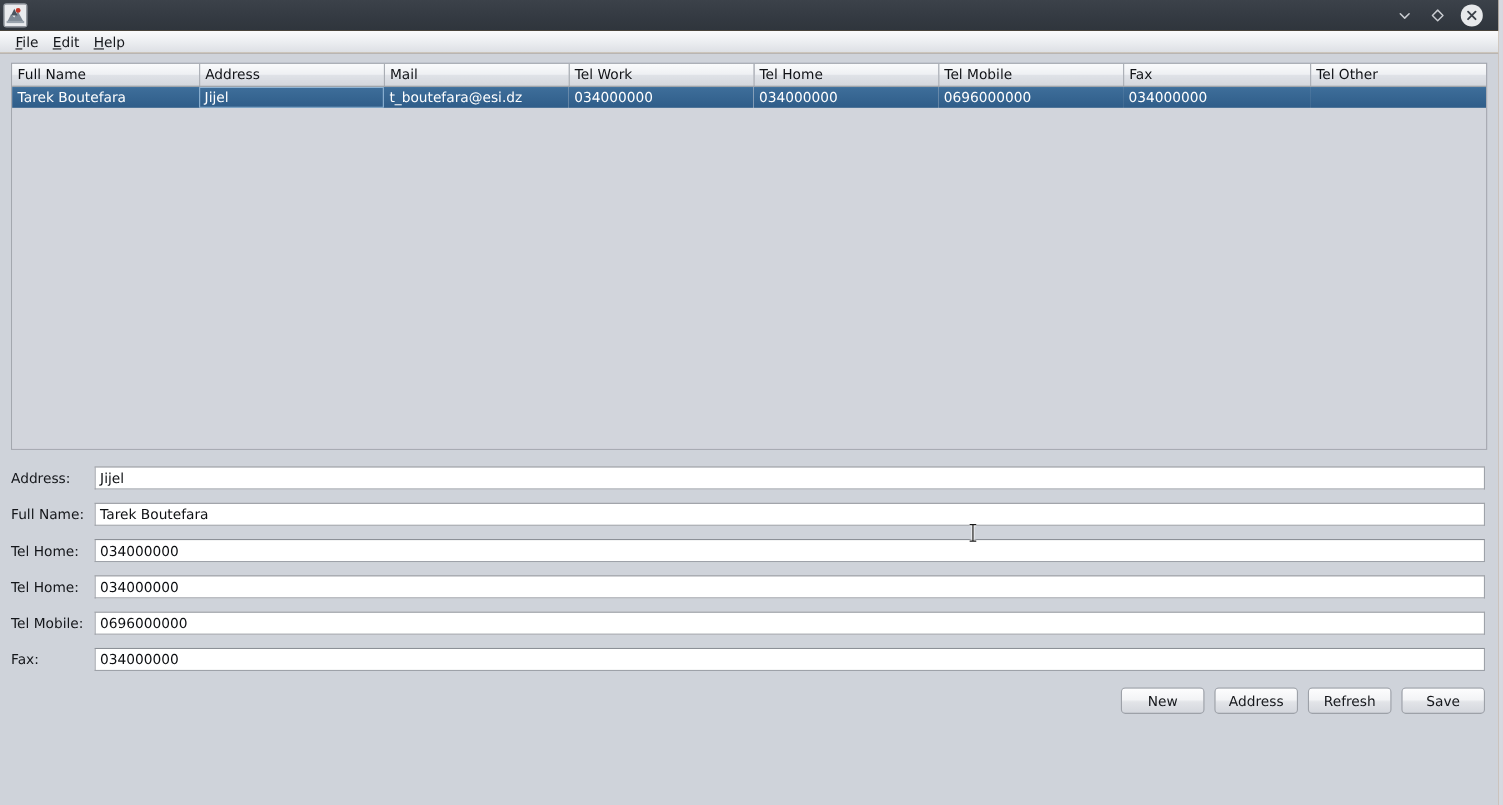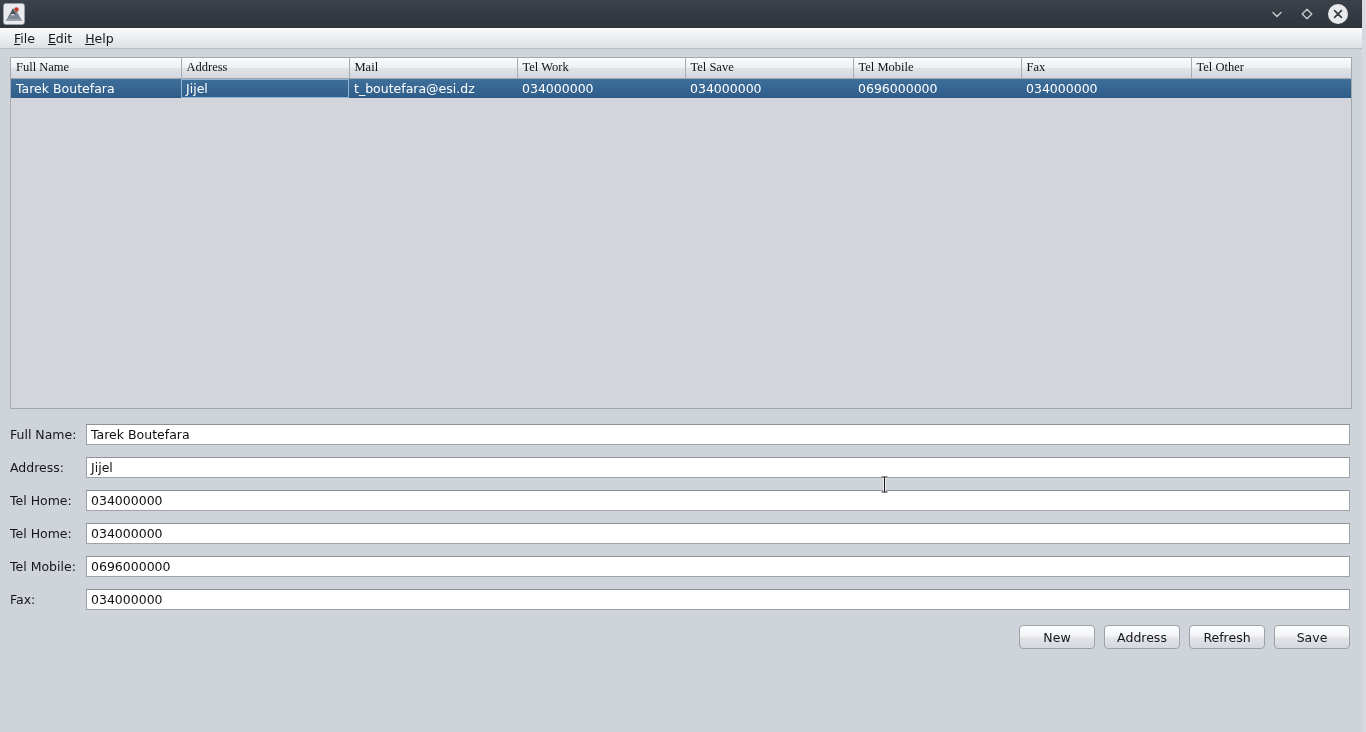--- a/index.html
+++ b/index.html
@@ -102,21 +102,20 @@
     height: 20px;
     background: linear-gradient(to bottom, #fafbfc 0%, #eef0f3 48%, #dfe2e7 52%, #d4d7dd 100%);
     border-right: 1px solid #a9adb4;
     border-bottom: 1px solid #9fa3aa;
     text-align: left;
     font-weight: normal;
     color: #101216;
     padding: 0 0 0 5px;
     white-space: nowrap;
     overflow: hidden;
-    font-family: Liberation Serif, serif;
   }
   table.grid thead th:last-child { border-right: none; }
   table.grid tbody td {
     height: 20px;
     padding: 0 0 0 5px;
     color: #ffffff;
     white-space: nowrap;
     overflow: hidden;
     border: 0;
   }
@@ -254,21 +253,21 @@
           <col style="width:168px">
           <col style="width:170px">
           <col>
         </colgroup>
         <thead>
           <tr>
             <th>Full Name</th>
             <th>Address</th>
             <th>Mail</th>
             <th>Tel Work</th>
-            <th>Tel Save</th>
+            <th>Tel Home</th>
             <th>Tel Mobile</th>
             <th>Fax</th>
             <th>Tel Other</th>
           </tr>
         </thead>
         <tbody>
           <tr class="row-selected">
             <td>Tarek Boutefara</td>
             <td class="cell-focus">Jijel</td>
             <td>t_boutefara@esi.dz</td>
@@ -278,27 +277,27 @@
             <td>034000000</td>
             <td></td>
           </tr>
         </tbody>
       </table>
     </div>
 
     <div class="form">
 
       <div class="form-row">
+        <div class="form-label">Address:</div>
+        <div class="form-input" placeholder="">Jijel</div>
+      </div>
+
+      <div class="form-row">
         <div class="form-label">Full Name:</div>
         <div class="form-input" placeholder="">Tarek Boutefara</div>
-      </div>
-
-      <div class="form-row">
-        <div class="form-label">Address:</div>
-        <div class="form-input" placeholder="">Jijel</div>
       </div>
 
 
       <div class="form-row">
         <div class="form-label">Tel Home:</div>
         <div class="form-input" placeholder="">034000000</div>
       </div>
 
       <div class="form-row">
         <div class="form-label">Tel Home:</div>

